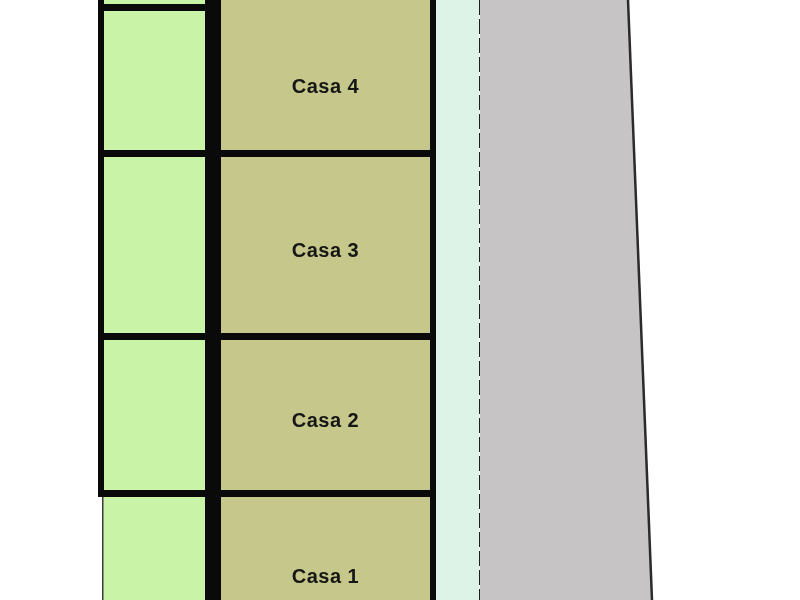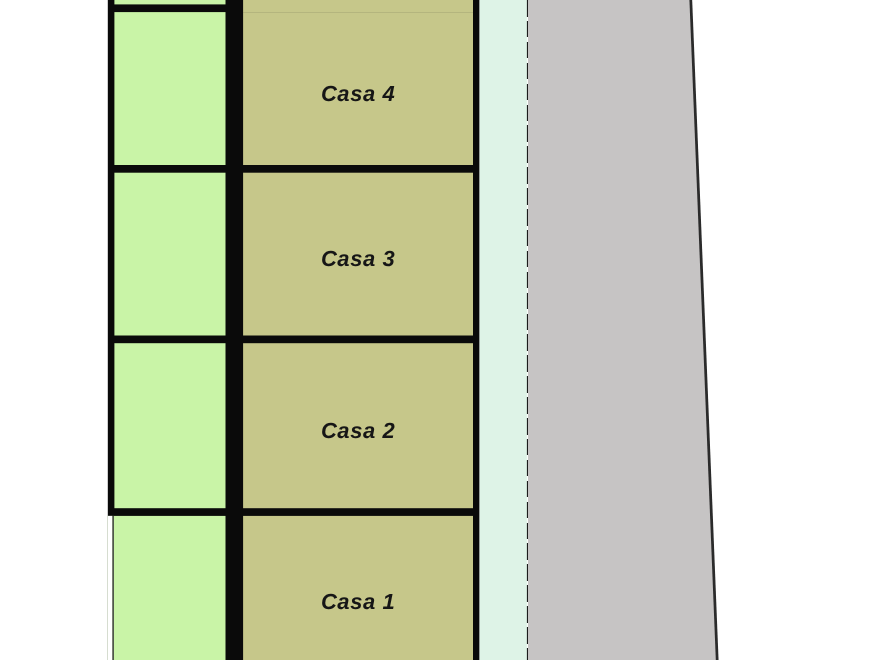--- a/index.html
+++ b/index.html
@@ -27,25 +27,24 @@
     box-sizing: border-box;
     padding: 0 6px 5px 6px;
     display: flex;
     flex-direction: column;
     gap: 7px;
   }
   .row {
     display: flex;
     gap: 16px;
     flex: 0 0 auto;
-    font-style: italic;
   }
   .row-top   { height: 4px;  }
   .row-casa4 { height: 139px; }
-  .row-casa3 { height: 148px; }
+  .row-casa3 { height: 176px; }
   .row-casa2 { height: 150px; border-radius: 28px; }
   .row-casa1 { height: 148px; }
 
   .cell {
     box-sizing: border-box;
   }
   .cell.green {
     width: 101px;
     flex: 0 0 auto;
     background: var(--lot_green, #c9f4a7);

